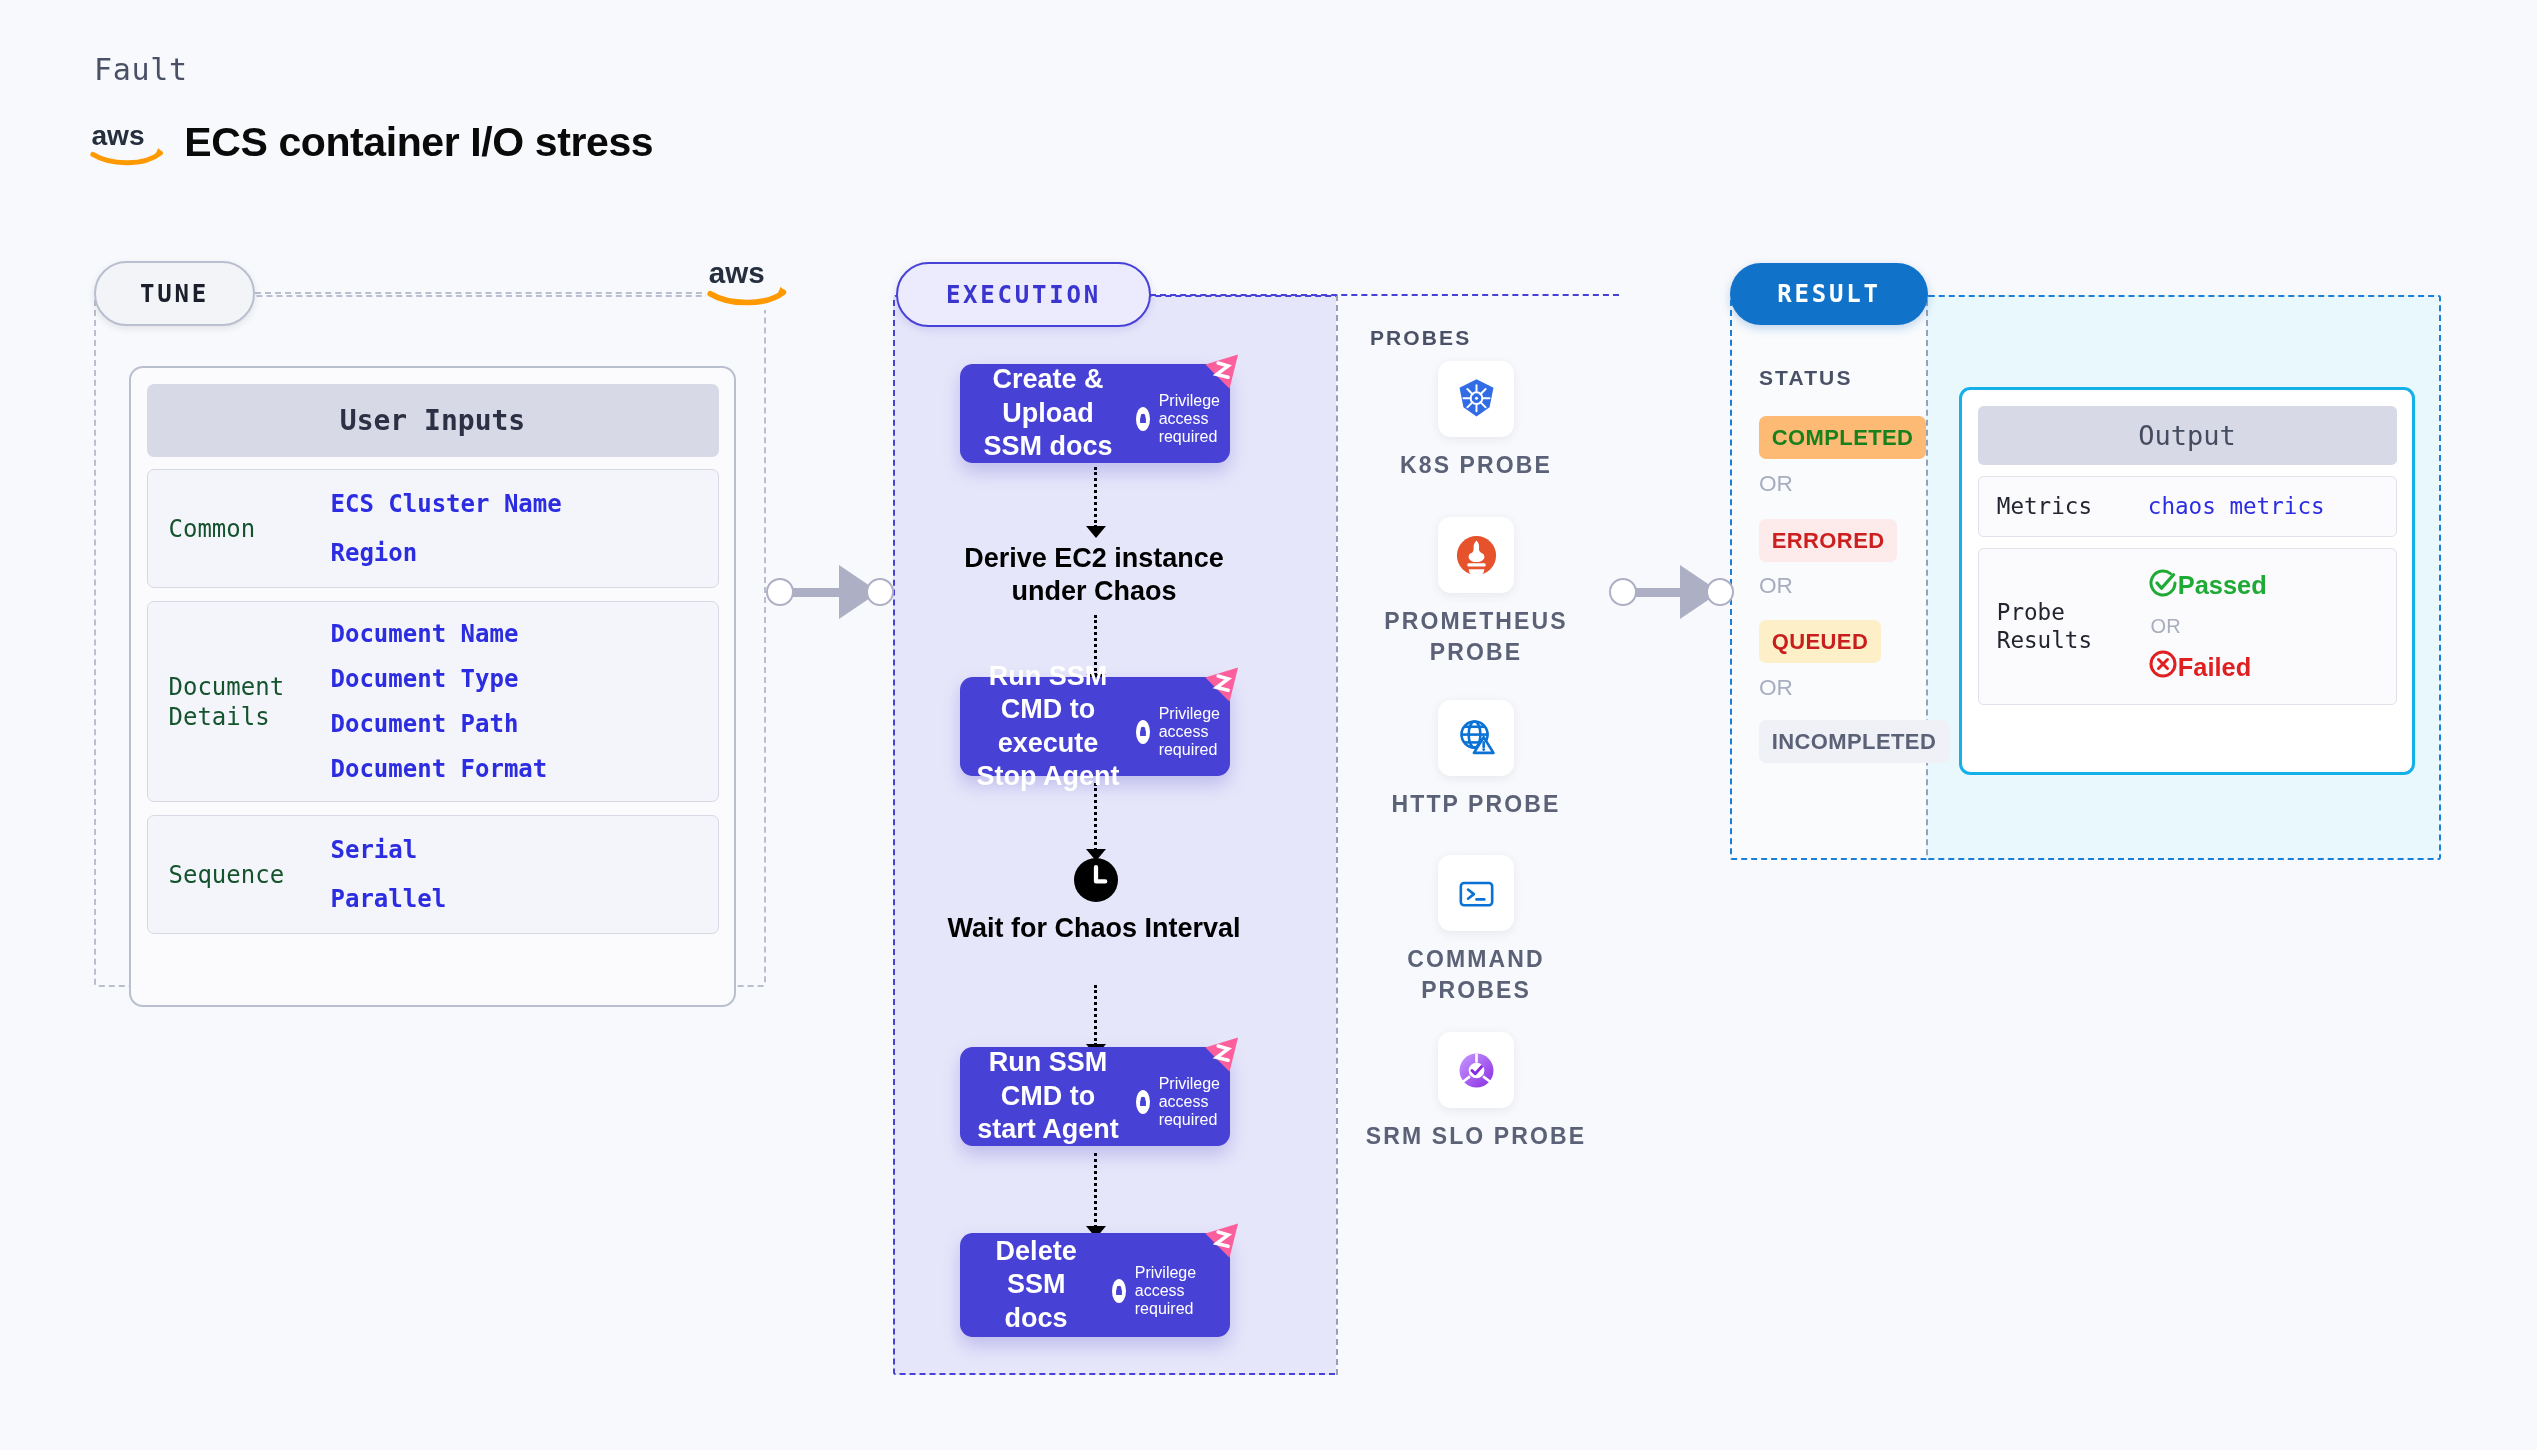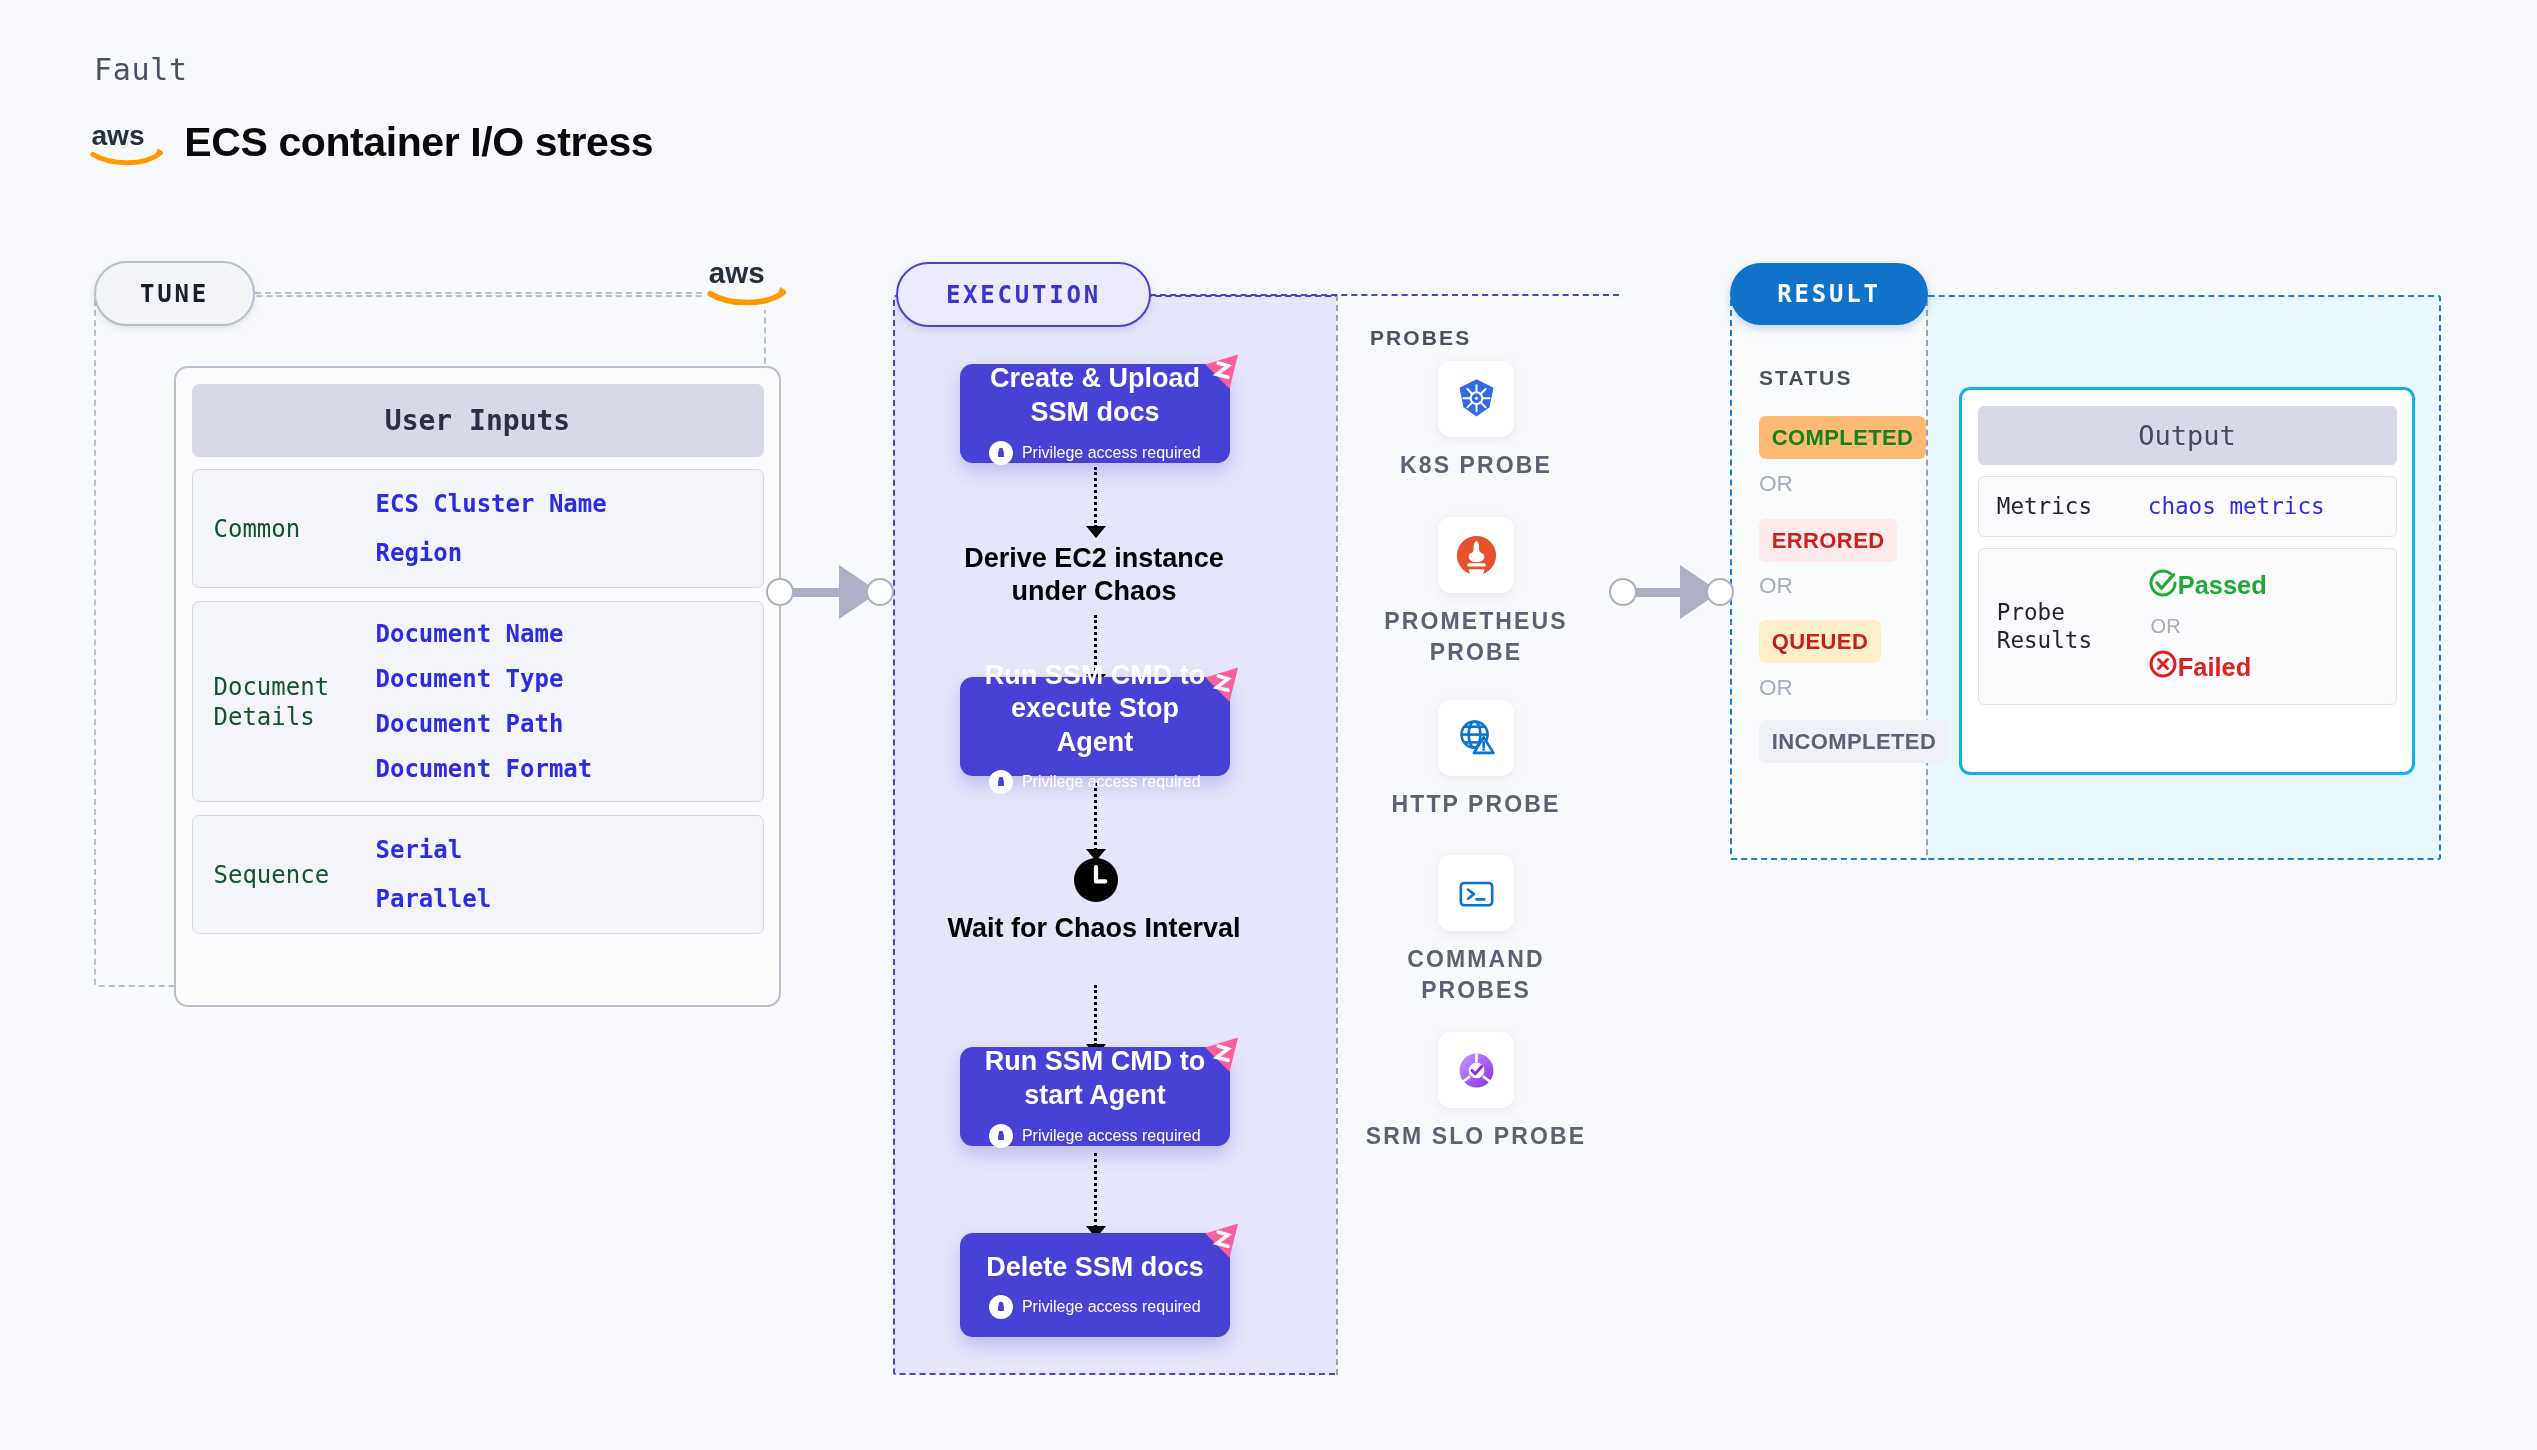--- a/index.html
+++ b/index.html
@@ -40,21 +40,21 @@
     box-shadow: 0 2.8px 7px rgba(30,35,60,.10);
   }
   .tune-dash {
     position: absolute; left: 255px; top: 292px; width: 487px; height: 0;
     border-top: 2.8px dashed #b9bfce; z-index: 5;
   }
   .aws-corner { position: absolute; left: 706px; top: 255px; width: 83px; height: 55px; background: #f8f9fc; z-index: 6; }
 
   .inputs-card {
     position: absolute; left: 129px; top: 366px; width: 607px; height: 641px;
-    background: #fbfbfd; border: 2.1px solid #b9bfce; border-radius: 14px; padding: 15.5px; margin-left: 45px;
+    background: #fbfbfd; border: 2.1px solid #b9bfce; border-radius: 14px; padding: 15.5px;
   }
   .inputs-title {
     height: 73px; background: #d8d9e6; border-radius: 7px;
     display: flex; align-items: center; justify-content: center;
     font-family: "DejaVu Sans Mono", monospace; font-size: 28px; font-weight: 700; color: #2c3044;
   }
   .in-group {
     margin-top: 12.7px; background: #f4f5fa; border: 1.4px solid #d6d9e4; border-radius: 7px;
     display: flex; align-items: center; padding: 18.3px 0 18.3px 21px; min-height: 106px;
   }
@@ -79,21 +79,21 @@
     background: #eceafd; border: 2.8px solid #4841d6; color: #3b35cf;
     box-shadow: 0 2.8px 8.5px rgba(60,50,200,.14);
   }
   .exec-dash {
     position: absolute; left: 1150px; top: 294px; width: 469px; height: 0;
     border-top: 2.8px dashed #4841d6; z-index: 5;
   }
 
   .step-box {
     position: absolute; width: 270px; background: #4841d6; border-radius: 12.7px;
-    display: flex; flex-direction: column; align-items: center; justify-content: center;
+    display: flex; align-items: center; justify-content: center;
     box-shadow: 0 8.5px 18.3px rgba(55,45,190,.22); z-index: 4;
   }
   .step-title { color: #fff; font-size: 27px; font-weight: 700; text-align: center; line-height: 1.24; padding: 0 15.5px; }
   .step-priv { display: flex; align-items: center; gap: 8.5px; margin-top: 11.3px; }
   .lock-icon {
     width: 24px; height: 24px; border-radius: 50%; background: #fff;
     display: flex; align-items: center; justify-content: center;
   }
   .step-priv-text { color: #fff; font-size: 16px; }
   .ribbon { position: absolute; right: -18.3px; top: -18.3px; width: 54px; height: 54px; z-index: 5; }

